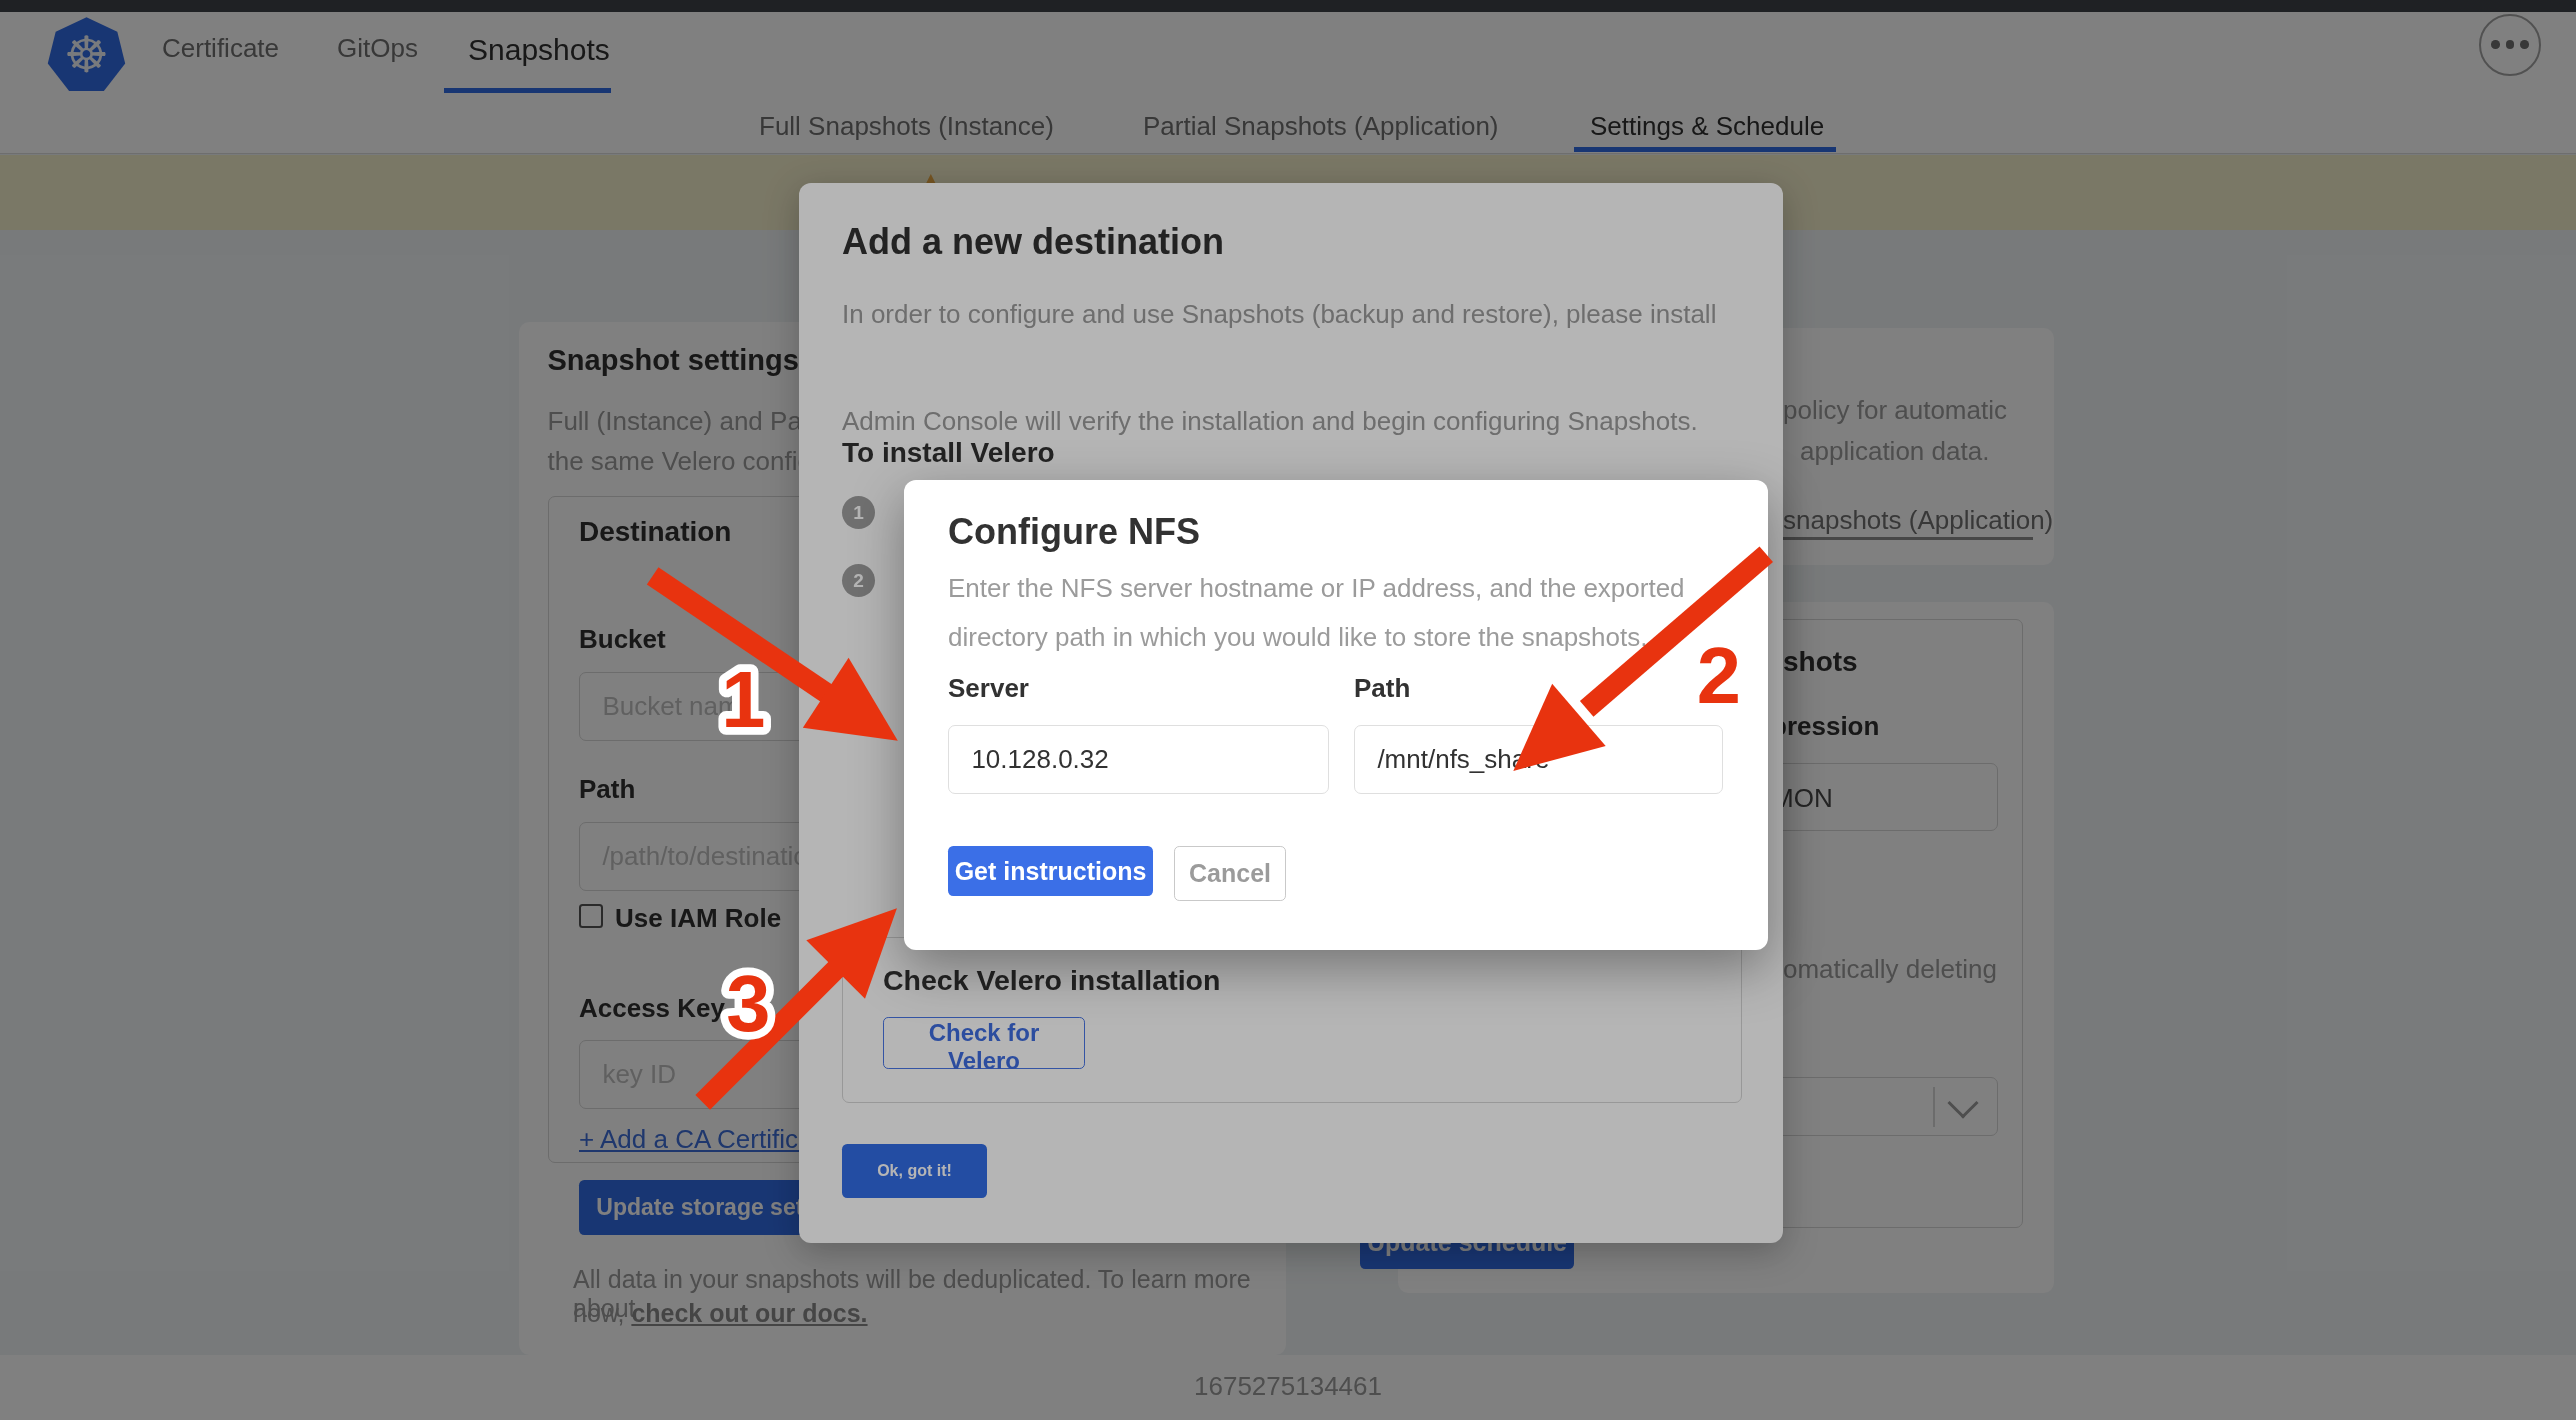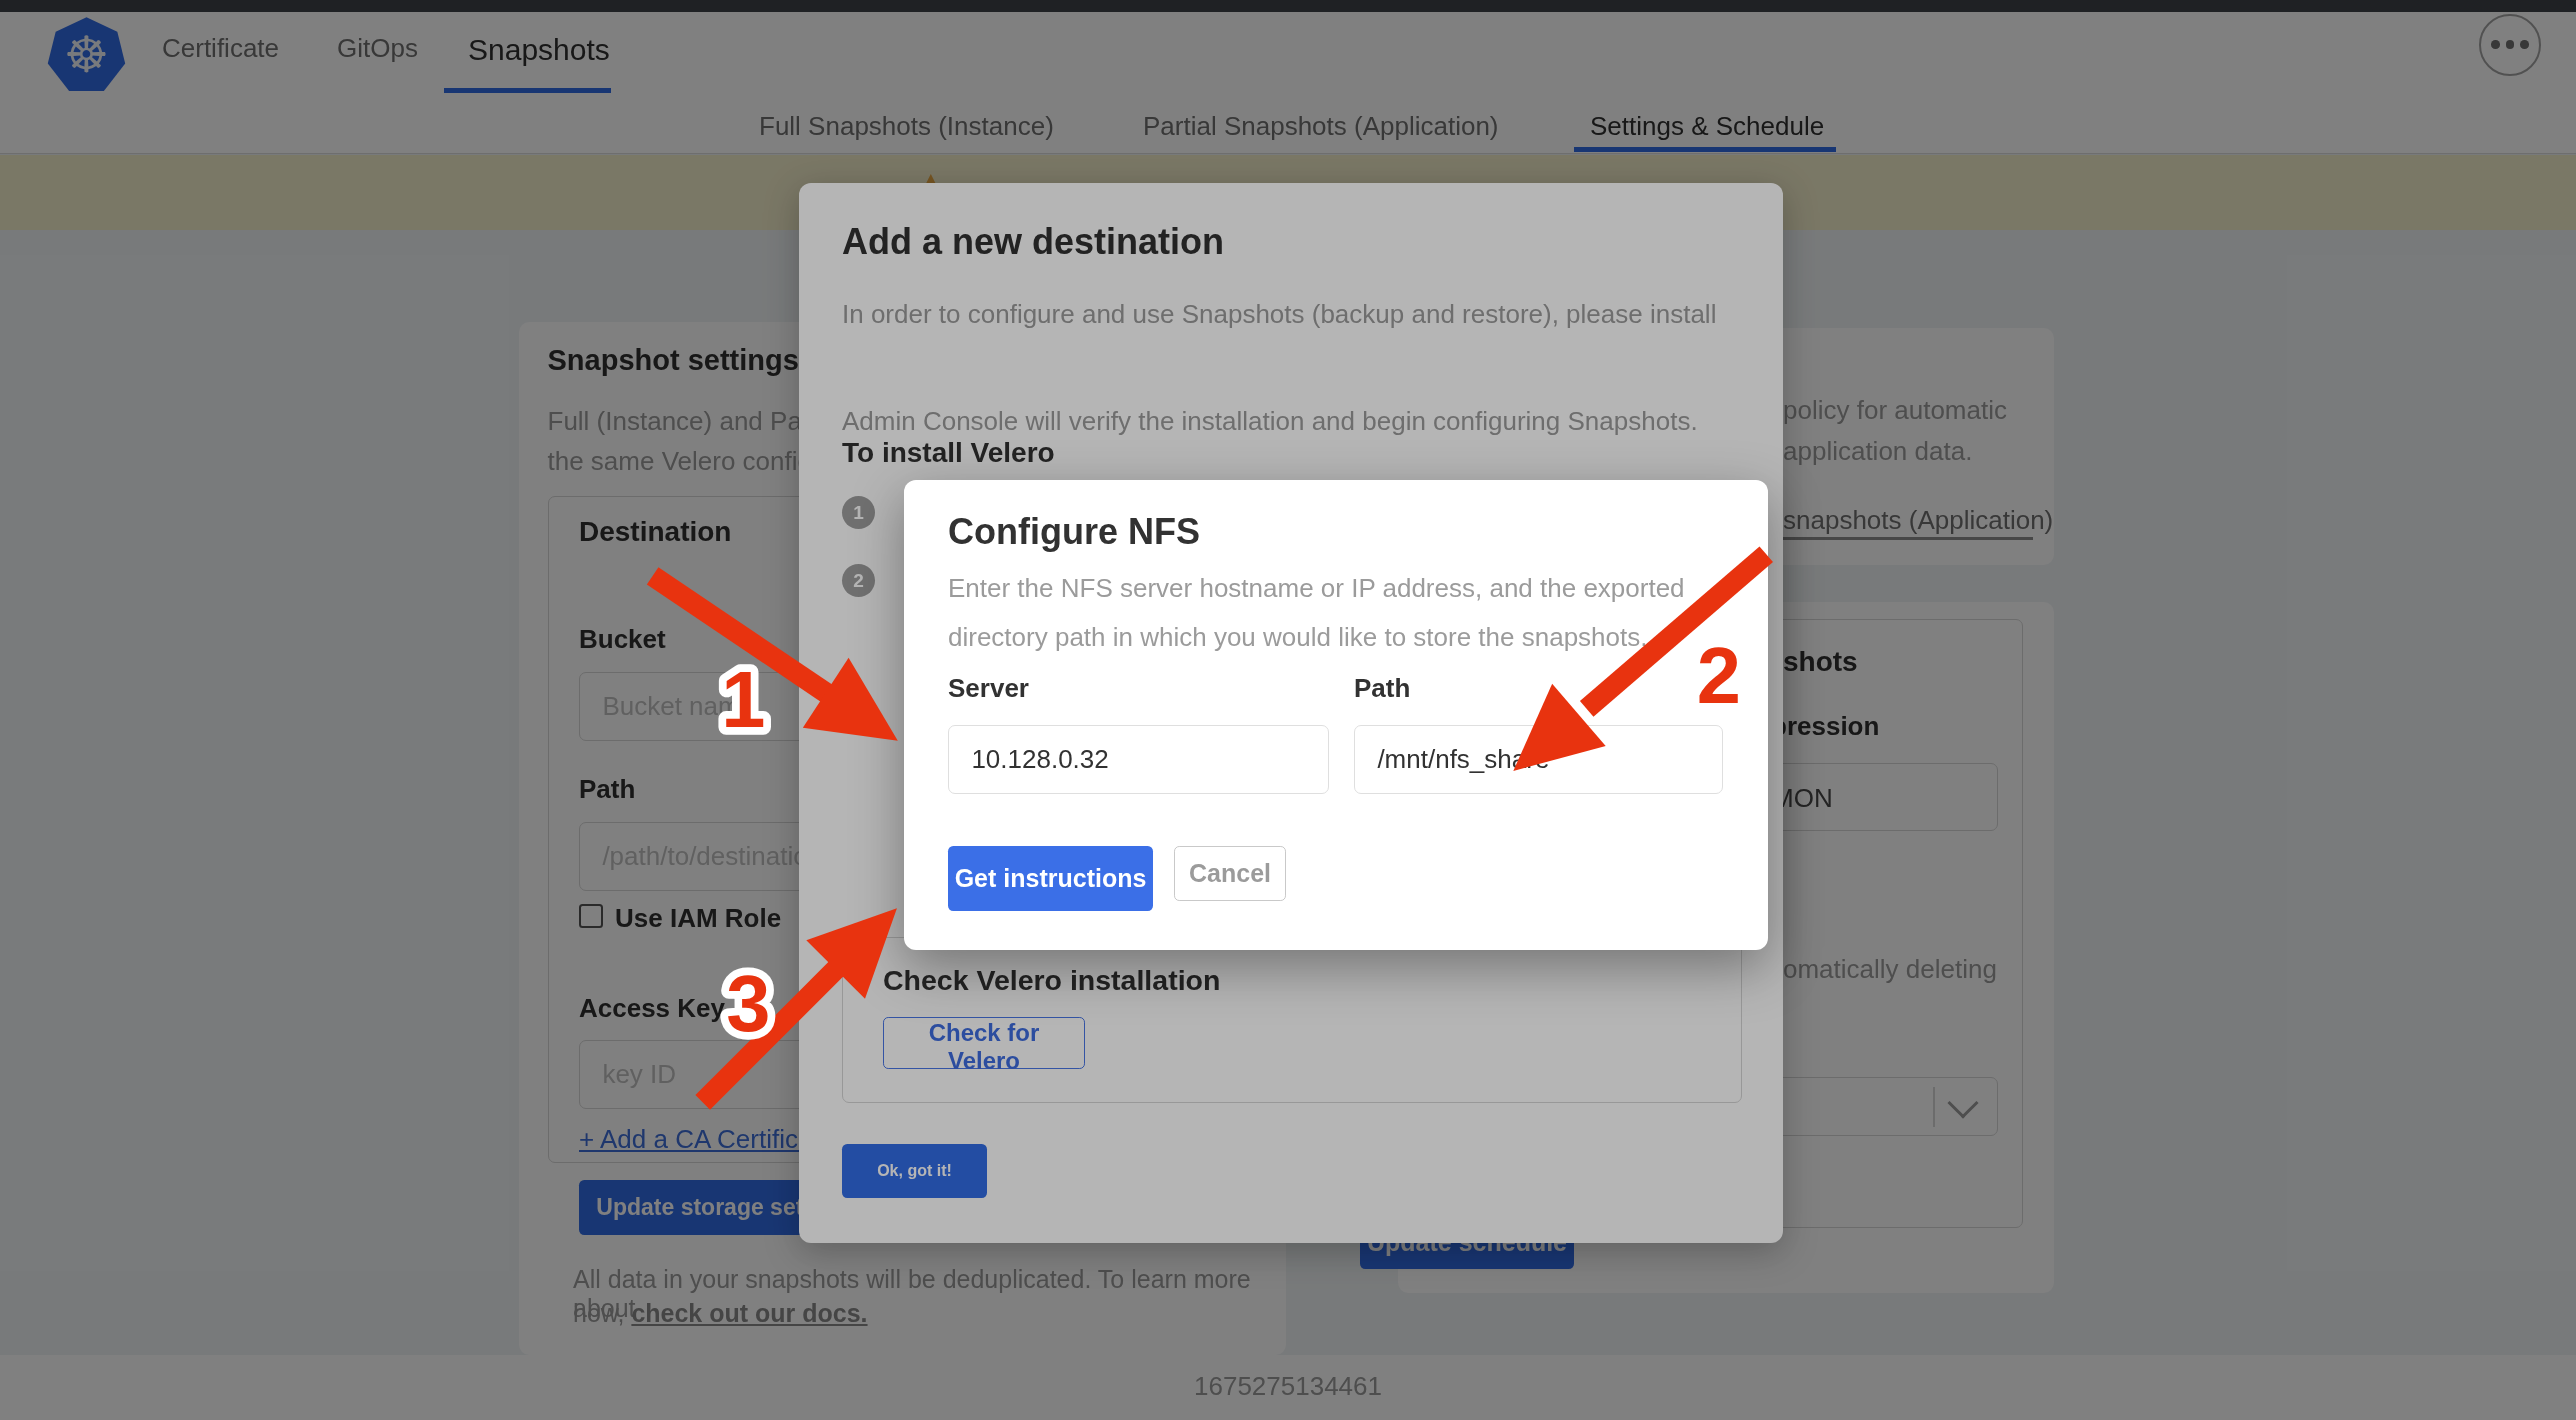--- a/index.html
+++ b/index.html
@@ -87,21 +87,21 @@
     <button class="btn btn-blue abs" style="left:60px;top:858px;width:483px;height:55px;font-size:23px;text-align:left;padding-left:17.3px;">Update storage settings</button>
 
     <div class="abs gray" style="left:54px;top:943px;font-size:25px;">All data in your snapshots will be deduplicated. To learn more about</div>
     <div class="abs gray" style="left:54px;top:977px;font-size:25px;">
       <span>how, </span><span style="color:#8a8a8a;text-decoration:underline;font-weight:bold;">check out our docs.</span>
     </div>
   </div>
 
   <div class="abs card" style="left:1381px;top:328px;width:673px;height:237px;">
     <div class="abs gray" style="left:402px;top:67px;font-size:26px;">policy for automatic</div>
-    <div class="abs gray" style="left:402px;top:108px;font-size:26px;">application data.</div>
+    <div class="abs gray" style="left:402px;top:108px;font-size:26px;padding-left:17px;">application data.</div>
     <div class="abs mid" style="left:402px;top:177px;font-size:26px;">snapshots (Application)</div>
     <div class="abs" style="left:402px;top:209px;width:250px;height:2.6px;background:#8f8f8f;"></div>
   </div>
 
   <div class="abs card" style="left:1398px;top:602px;width:656px;height:691px;">
     <div class="abs ibox" style="left:26px;top:17.3px;width:597px;height:607px;background:transparent;"></div>
     <div class="abs dark b" style="left:385px;top:44px;font-size:28px;">shots</div>
     <div class="abs dark b" style="left:373px;top:109px;font-size:26px;">pression</div>
     <div class="abs ibox" style="left:242px;top:161px;width:356px;height:66px;">
       <span class="abs" style="left:131px;top:19px;font-size:26px;color:#4a4a4a;">MON</span>
@@ -143,21 +143,21 @@
     <div class="abs dark b" style="left:44px;top:31px;font-size:36px;">Configure NFS</div>
     <div class="abs gray" style="left:44px;top:93px;font-size:26px;">Enter the NFS server hostname or IP address, and the exported</div>
     <div class="abs gray" style="left:44px;top:142px;font-size:26px;">directory path in which you would like to store the snapshots.</div>
 
     <div class="abs dark b" style="left:44px;top:193px;font-size:26px;">Server</div>
     <div class="abs dark b" style="left:450px;top:193px;font-size:26px;">Path</div>
 
     <input class="abs inp" style="left: 44px; top: 245px; width: 381px; height: 69px; border-color: rgb(223, 223, 223);" value="10.128.0.32">
     <input class="abs inp" style="left: 450px; top: 245px; width: 369px; height: 69px; border-color: rgb(223, 223, 223);" value="/mnt/nfs_share">
 
-    <button class="btn abs" style="left:44px;top:366px;width:205px;height:65px;background:#3b6fe7;color:#fff;font-size:25px;">Get instructions</button>
+    <button class="btn abs" style="left:44px;top:366px;width:205px;height:50px;background:#3b6fe7;color:#fff;font-size:25px;">Get instructions</button>
     <button class="btn abs" style="left:270px;top:366px;width:112px;height:55px;background:#fff;border:1.7px solid #c9c9c9;color:#9b9b9b;font-size:25px;">Cancel</button>
   </div>
 
   <svg style="position:absolute;left:0;top:0;z-index:50;pointer-events:none;" width="2576" height="1421" viewBox="0 0 2984 1646">
     <g>
       <line x1="756" y1="667" x2="962" y2="806" stroke="#e8330f" stroke-width="24"></line>
       <polygon points="1040,858 930,843 983,762" fill="#e8330f"></polygon>
     </g>
     <g>
       <line x1="2046" y1="642" x2="1838" y2="821" stroke="#e8330f" stroke-width="24"></line>

